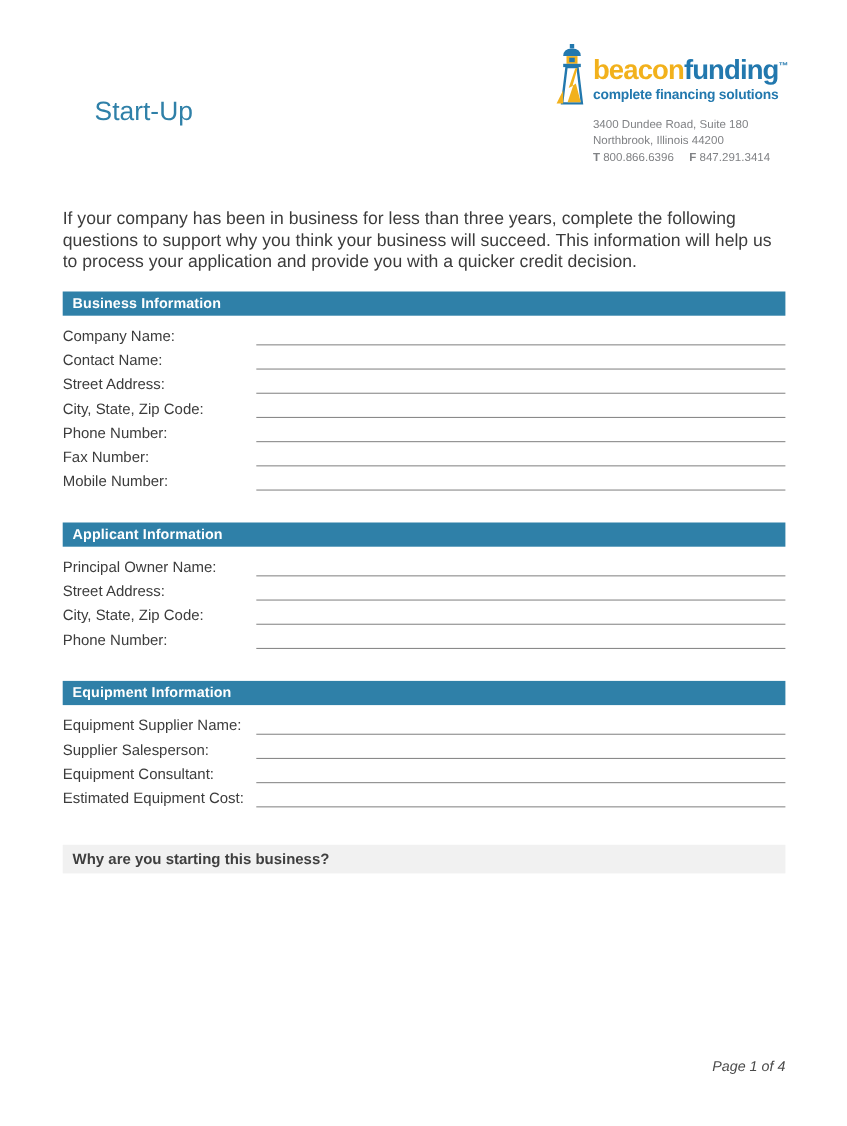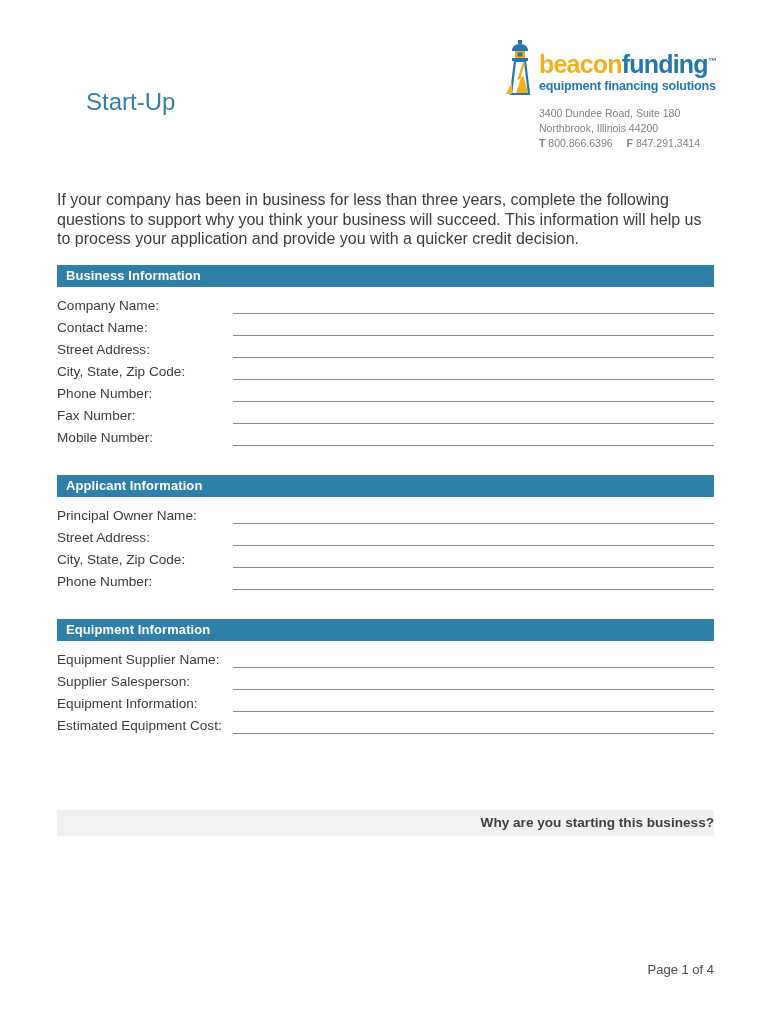--- a/index.html
+++ b/index.html
@@ -74,28 +74,29 @@
     margin:0 56px 0 57px;
     background:var(--question-bg);
     height:26px;
     line-height:26px;
     padding-left:9px;
     font-size:13.6px;
     font-weight:bold;
     color:#3F3F3F;
   }
   .q1{margin-top:21px;}
-  .q2{margin-top:72px;text-align:right;}
+  .q2{margin-top:30px;}
   
   .footer{
     position:absolute;
     right:56px;
     bottom:47px;
     font-size:13px;
     color:#4A4A4A;
+    font-style:italic;
   }
 </style>
 </head>
 <body>
 
 <div class="page">
 
   <div class="header">
     <div class="title-block">
       <div class="title-line2">Start-Up</div>
@@ -108,21 +109,21 @@
           <path d="M7 11 Q7 4 15 4 Q23 4 23 11 Z" fill="#2278AE"></path>
           <rect x="10" y="11" width="10" height="7" fill="#F2B11C"></rect>
           <rect x="12.5" y="12.5" width="5" height="4" fill="#2278AE"></rect>
           <rect x="7" y="18" width="16" height="3" fill="#2278AE"></rect>
           <path d="M10 21 L6 54 L24 54 L20 21 Z" fill="#ffffff" stroke="#2278AE" stroke-width="2.2"></path>
           <path d="M18 22 L12 40 L16 38 L11 53 L23 53 L18.5 36 L15.5 38 L20 22 Z" fill="#F2B11C"></path>
           <path d="M1 54 L7 42 L7 54 Z" fill="#F2B11C"></path>
         </svg>
         <div class="brand-col">
           <div class="brand-line"><span class="brand-part1">beacon</span><span class="brand-part2">funding</span><span class="brand-tm">™</span></div>
-          <div class="brand-tagline">equipment financing solutions</div>
+          <div class="brand-tagline">complete financing solutions</div>
         </div>
       </div>
       <div class="address-block">
         <div>3400 Dundee Road, Suite 180</div>
         <div>Northbrook, Illinois  44200</div>
         <div class="address-phone"><b>T</b> <span>800.866.6396</span><b class="fax-label">F</b> <span>847.291.3414</span></div>
       </div>
     </div>
   </div>
 
@@ -189,21 +190,21 @@
     <div class="section-rows">
       <div class="field-row">
         <span class="field-label">Equipment Supplier Name:</span>
         <span class="field-line"></span>
       </div>
       <div class="field-row">
         <span class="field-label">Supplier Salesperson:</span>
         <span class="field-line"></span>
       </div>
       <div class="field-row">
-        <span class="field-label">Equipment Information:</span>
+        <span class="field-label">Equipment Consultant:</span>
         <span class="field-line"></span>
       </div>
       <div class="field-row">
         <span class="field-label">Estimated Equipment Cost:</span>
         <span class="field-line"></span>
       </div>
     </div>
   </div>
 
   <div class="question-bar q2">Why are you starting this business?</div>

